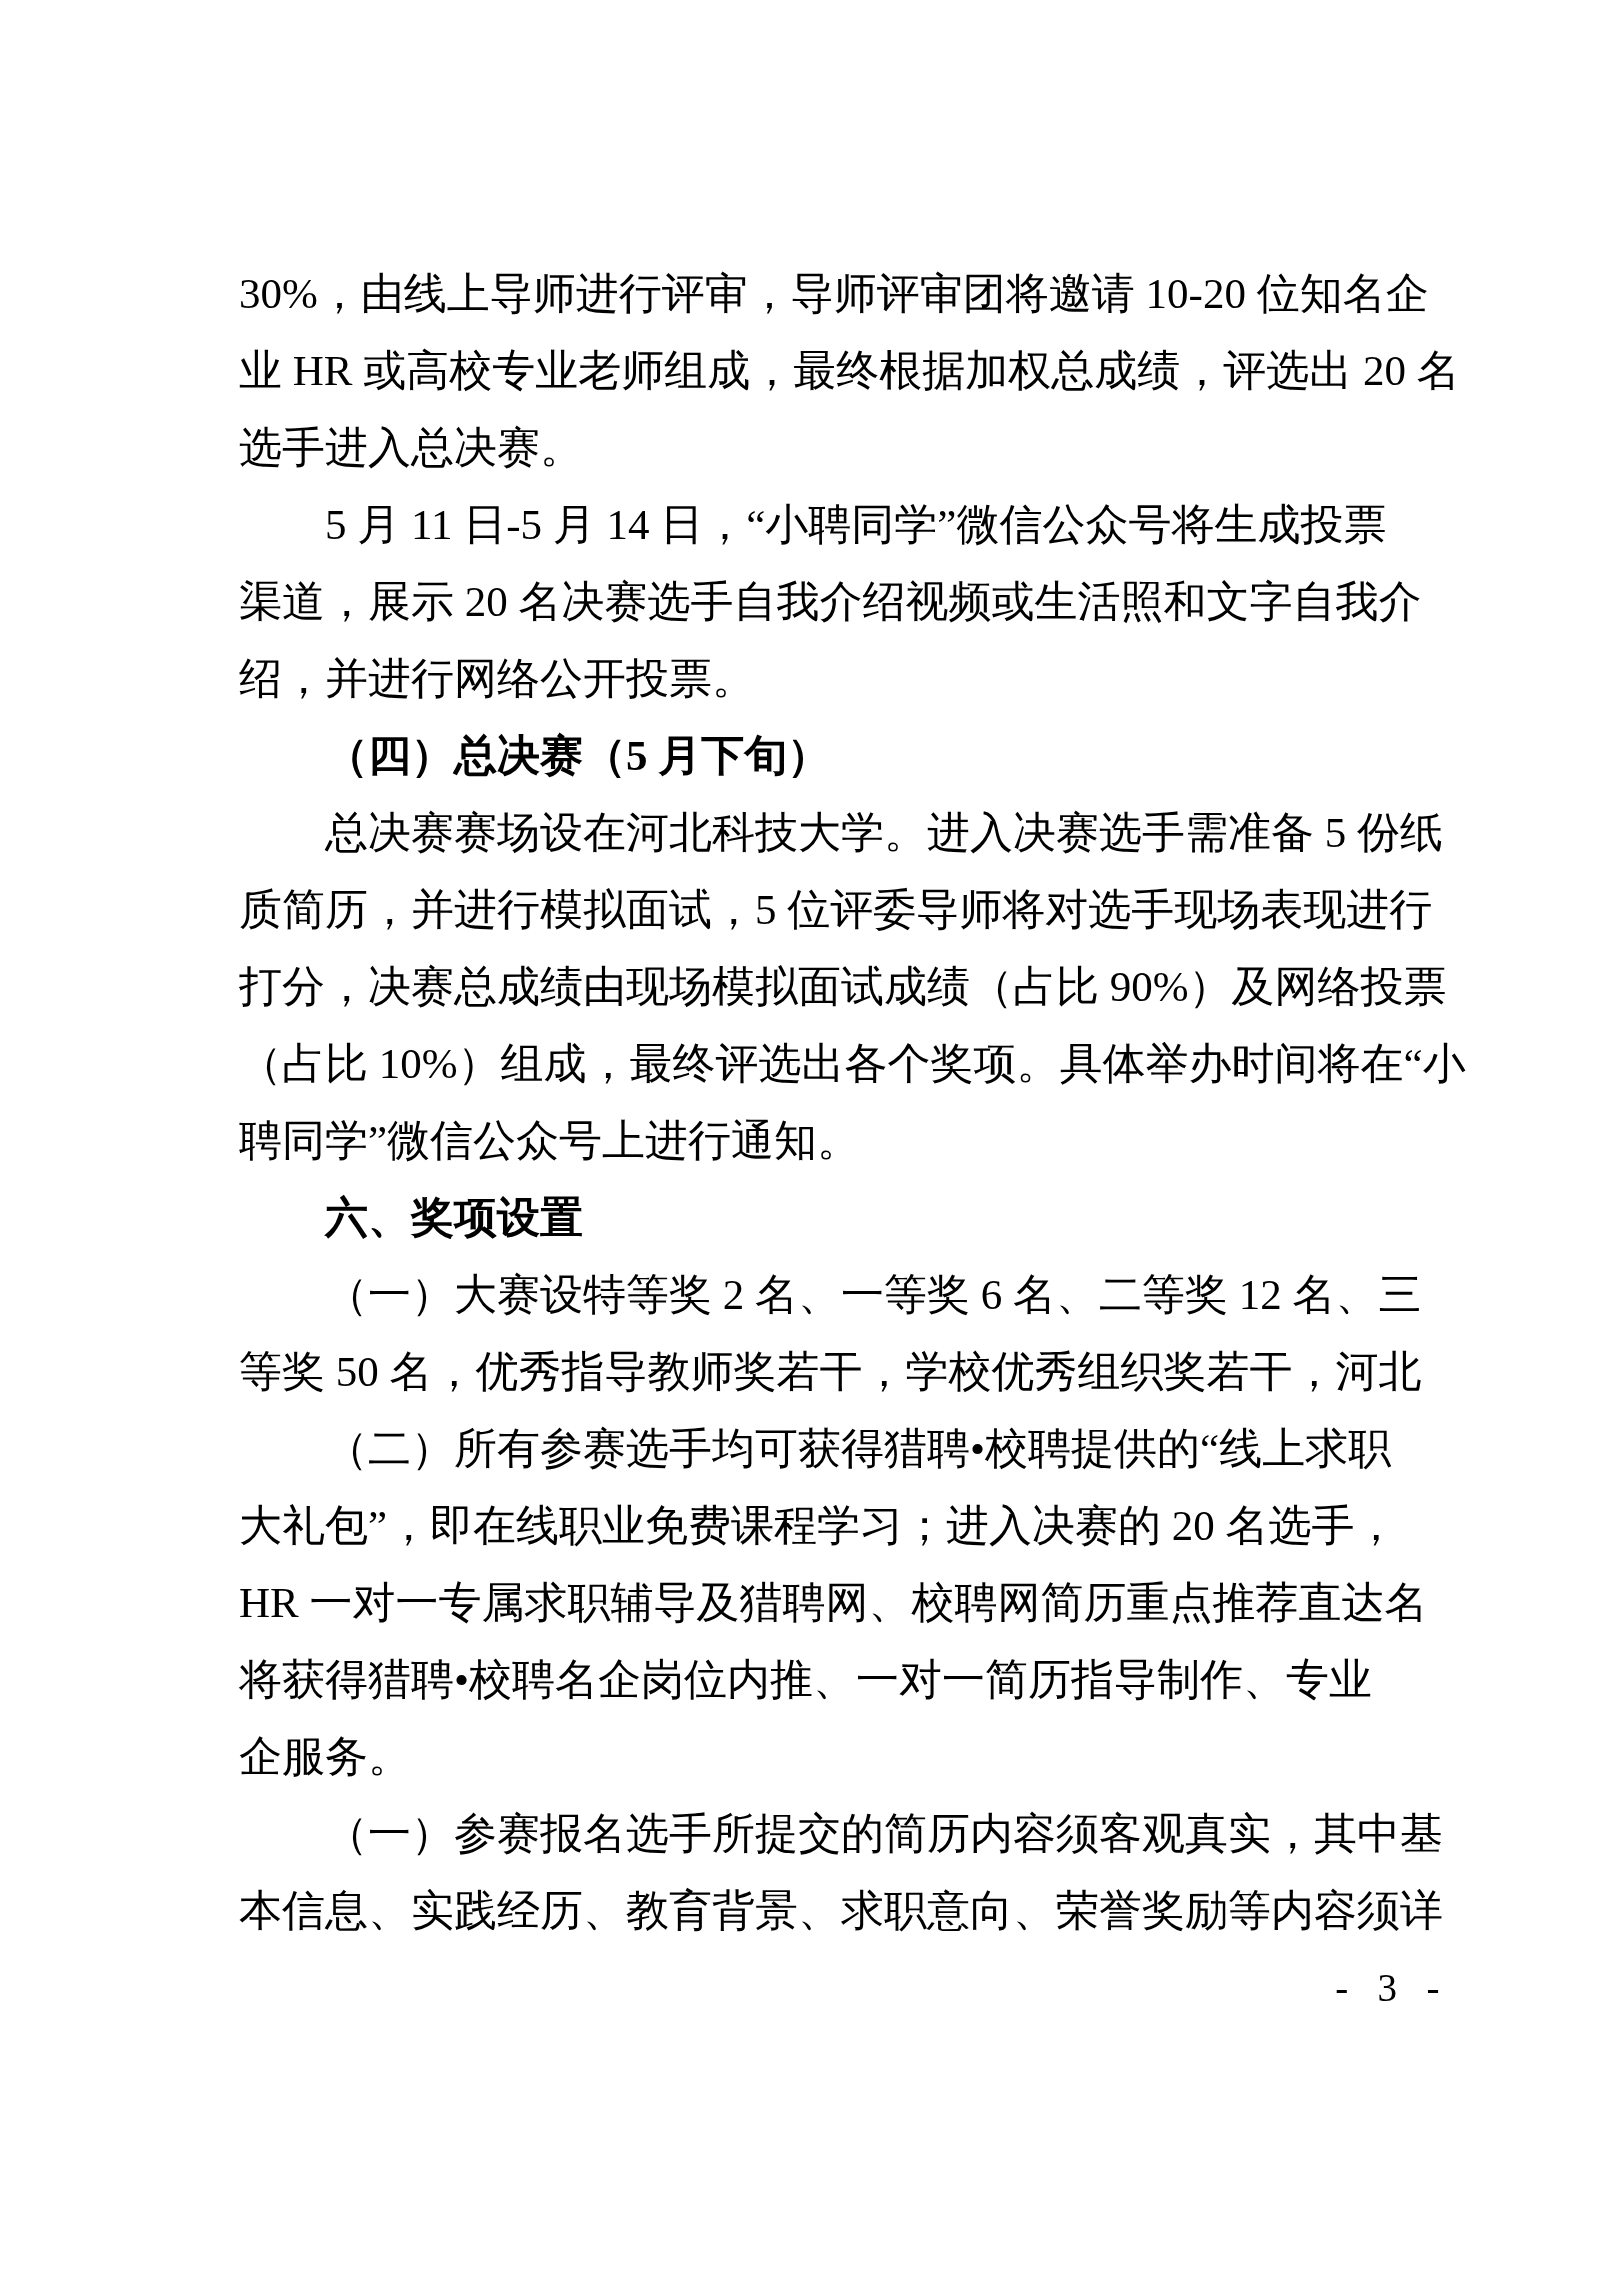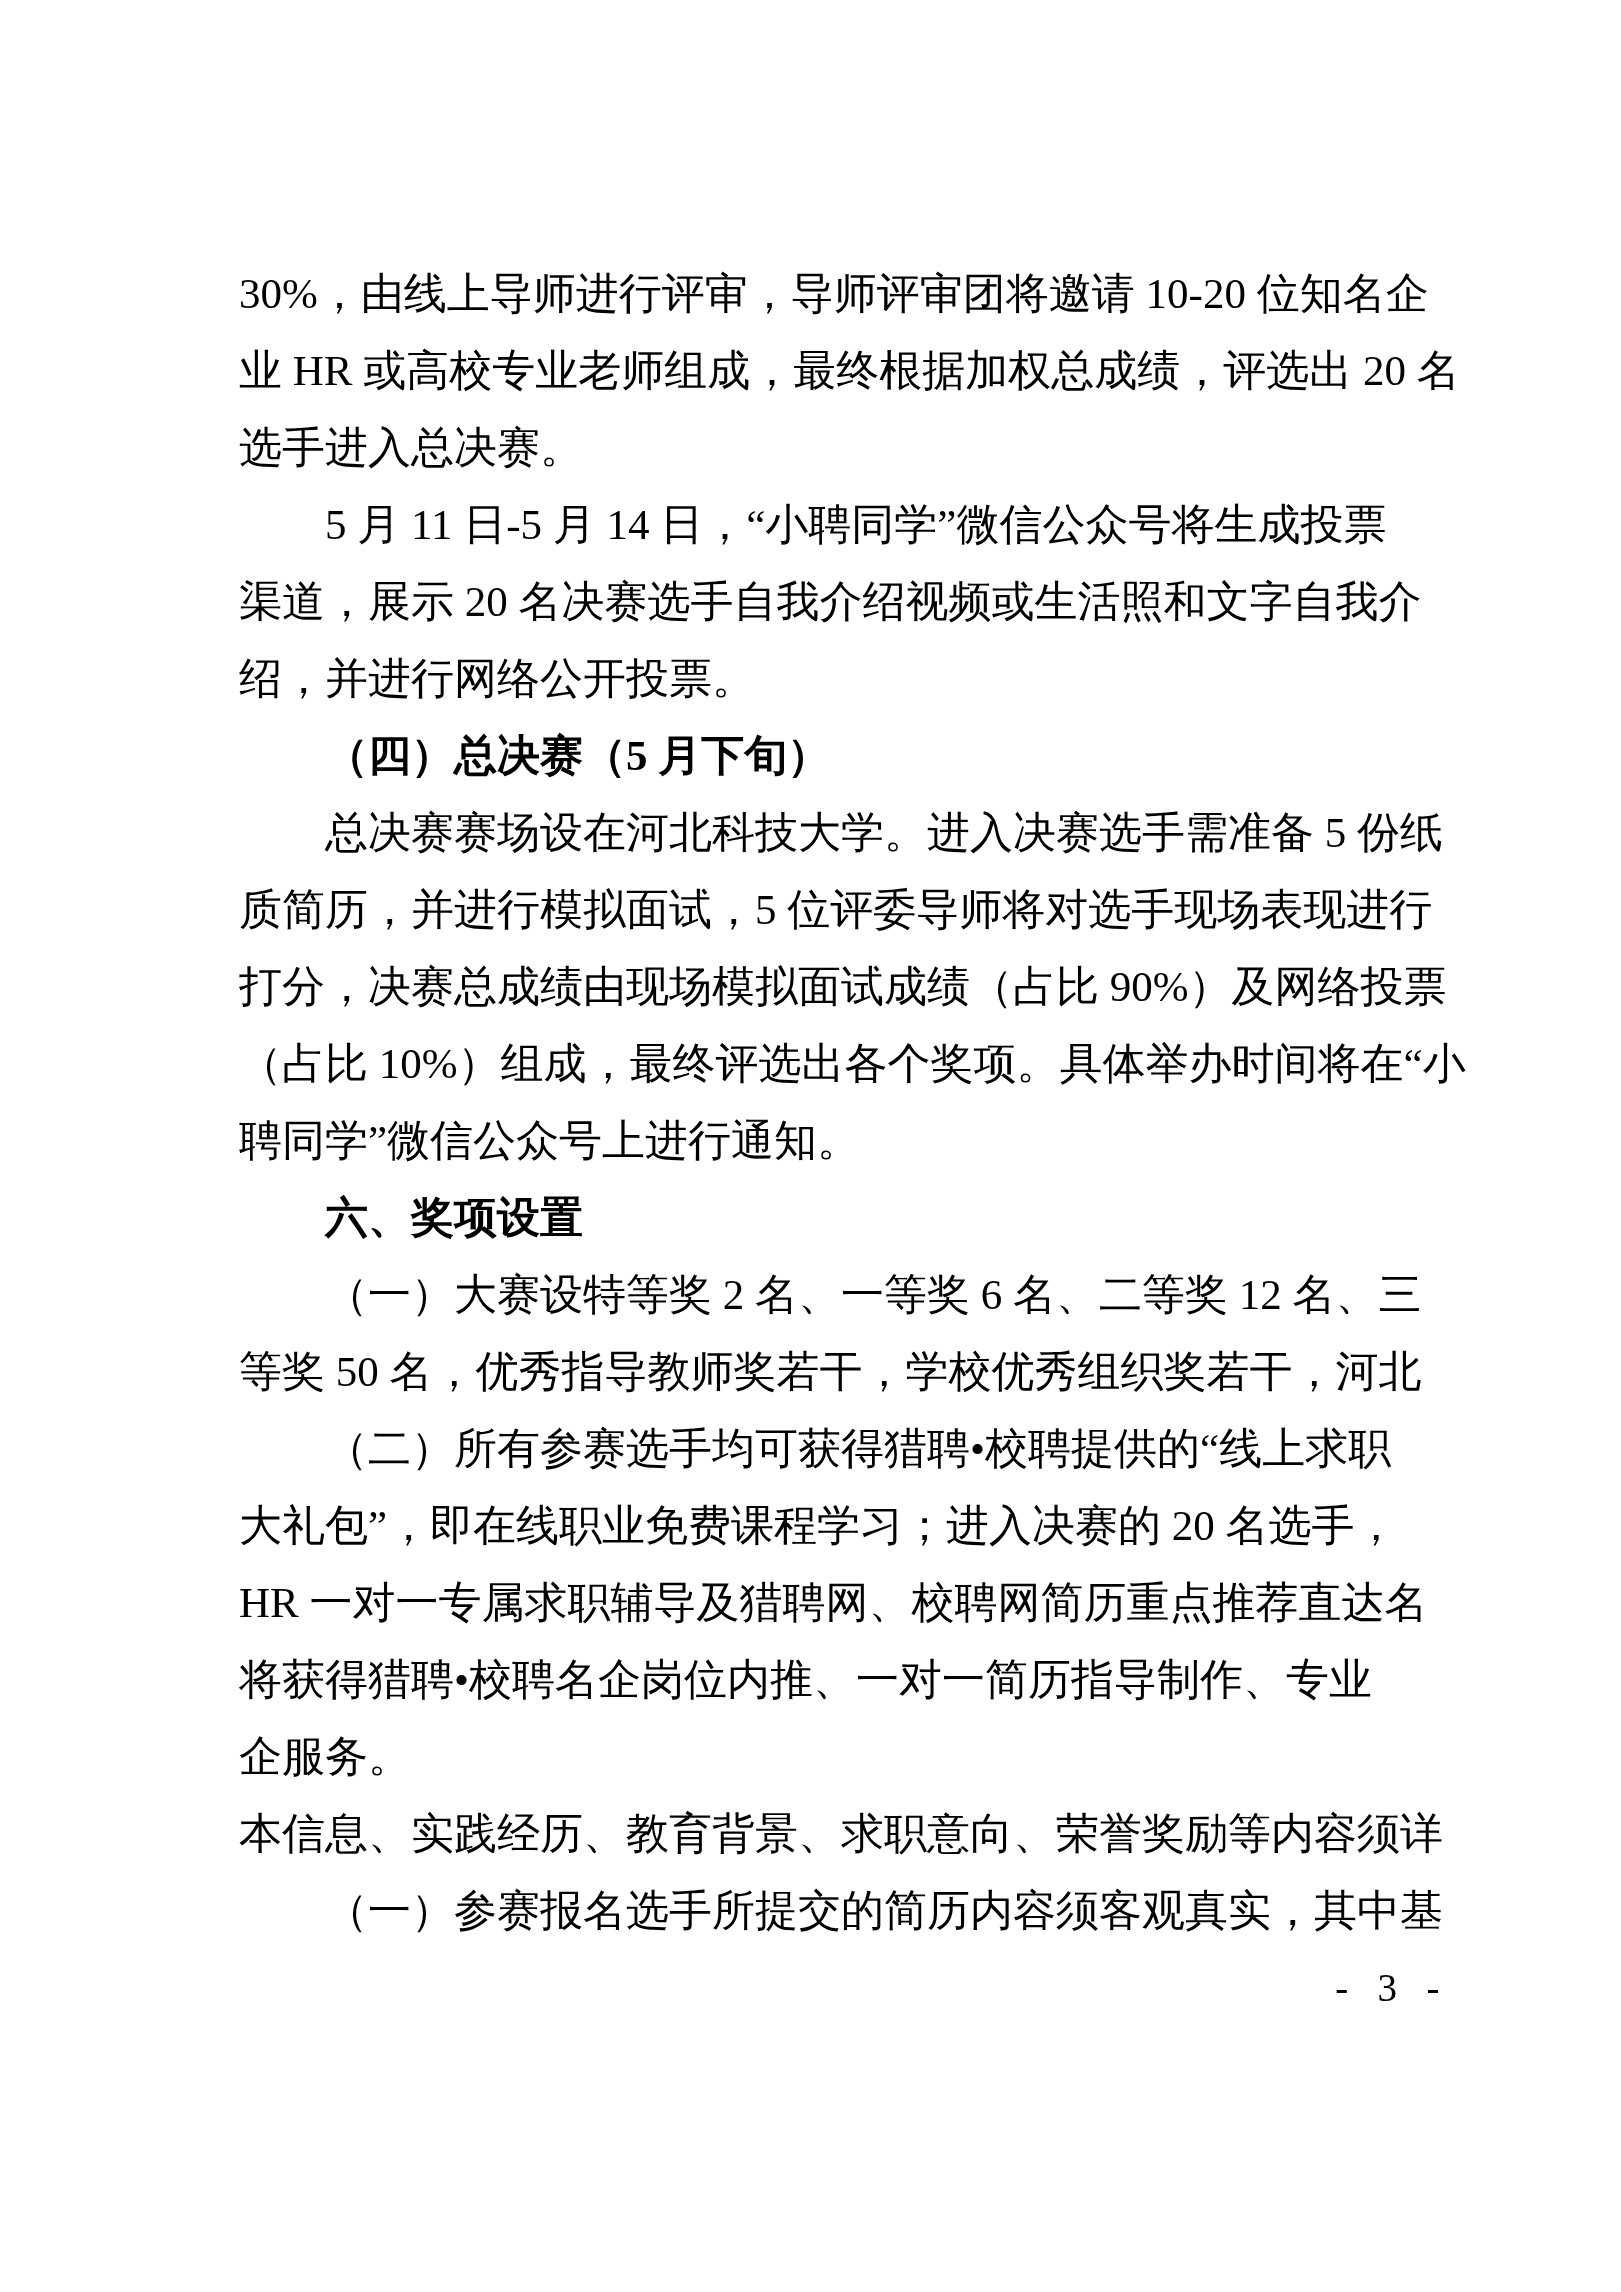--- a/index.html
+++ b/index.html
@@ -67,18 +67,18 @@
     <div class="line">（占比 10%）组成，最终评选出各个奖项。具体举办时间将在“小</div>
     <div class="line">聘同学”微信公众号上进行通知。</div>
     <div class="line indent hei">六、奖项设置</div>
     <div class="line indent">（一）大赛设特等奖 2 名、一等奖 6 名、二等奖 12 名、三</div>
     <div class="line">等奖 50 名，优秀指导教师奖若干，学校优秀组织奖若干，河北</div>
     <div class="line indent">（二）所有参赛选手均可获得猎聘•校聘提供的“线上求职</div>
     <div class="line">大礼包”，即在线职业免费课程学习；进入决赛的 20 名选手，</div>
     <div class="line">HR 一对一专属求职辅导及猎聘网、校聘网简历重点推荐直达名</div>
     <div class="line">将获得猎聘•校聘名企岗位内推、一对一简历指导制作、专业</div>
     <div class="line">企服务。</div>
+    <div class="line indent">（一）参赛报名选手所提交的简历内容须客观真实，其中基</div>
     <div class="line">本信息、实践经历、教育背景、求职意向、荣誉奖励等内容须详</div>
-    <div class="line indent">（一）参赛报名选手所提交的简历内容须客观真实，其中基</div>
     <div class="line pagenum">- 3 -</div>
   </div>
 </div>
 
 
 </body></html>

